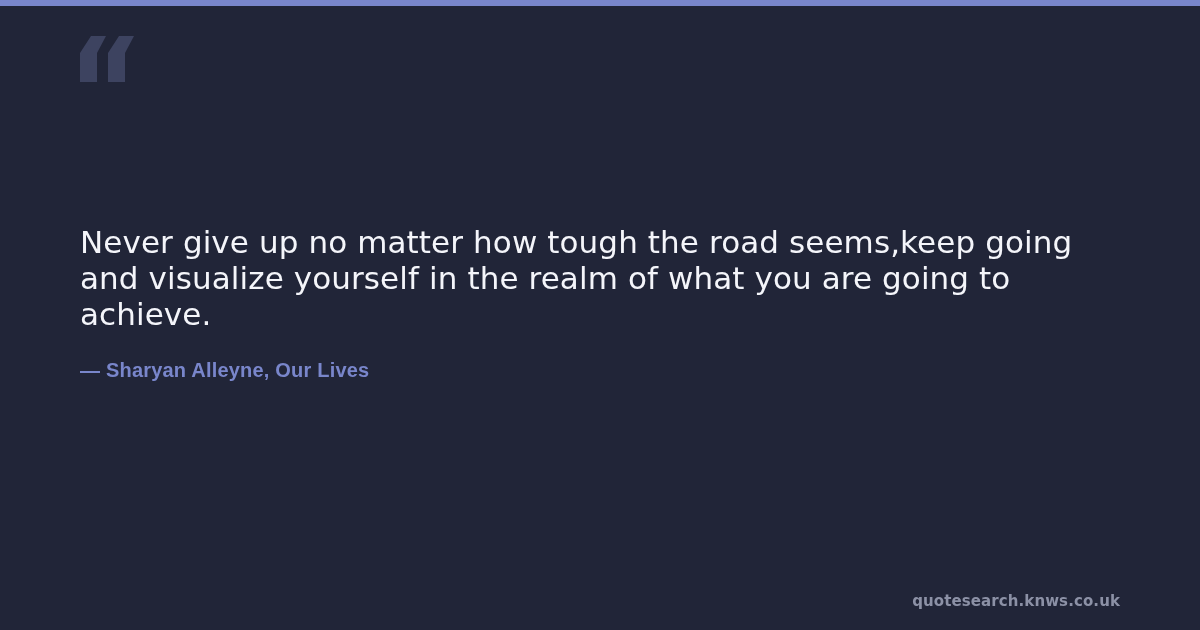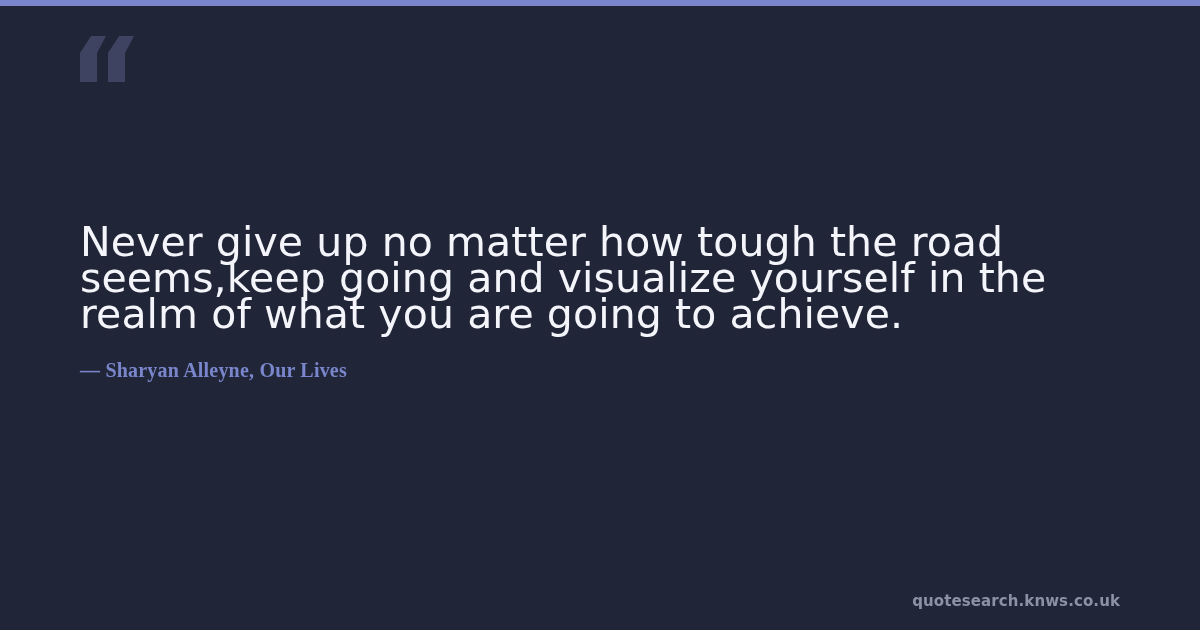--- a/index.html
+++ b/index.html
@@ -47,34 +47,34 @@
   .quote-block {
     position: absolute;
     left: 80px;
     top: 224px;
     width: 1030px;
   }
   .quote-text {
     margin: 0;
     color: #f4f5fa;
     font-family: "DejaVu Sans", sans-serif;
-    font-size: 41px;
+    font-size: 31px;
     font-weight: 400;
     line-height: 36px;
     letter-spacing: 0.1px;
     white-space: pre-wrap;
   }
 
   
   .attribution {
     position: absolute;
     left: 80px;
     top: 357px;
     color: #7986cb;
-    font-family: Liberation Serif, serif;
+    font-family: Liberation Sans, sans-serif;
     font-size: 20px;
     font-weight: bold;
     line-height: 26px;
     letter-spacing: 0.2px;
     white-space: nowrap;
   }
 
   
   .footer-source {
     position: absolute;

